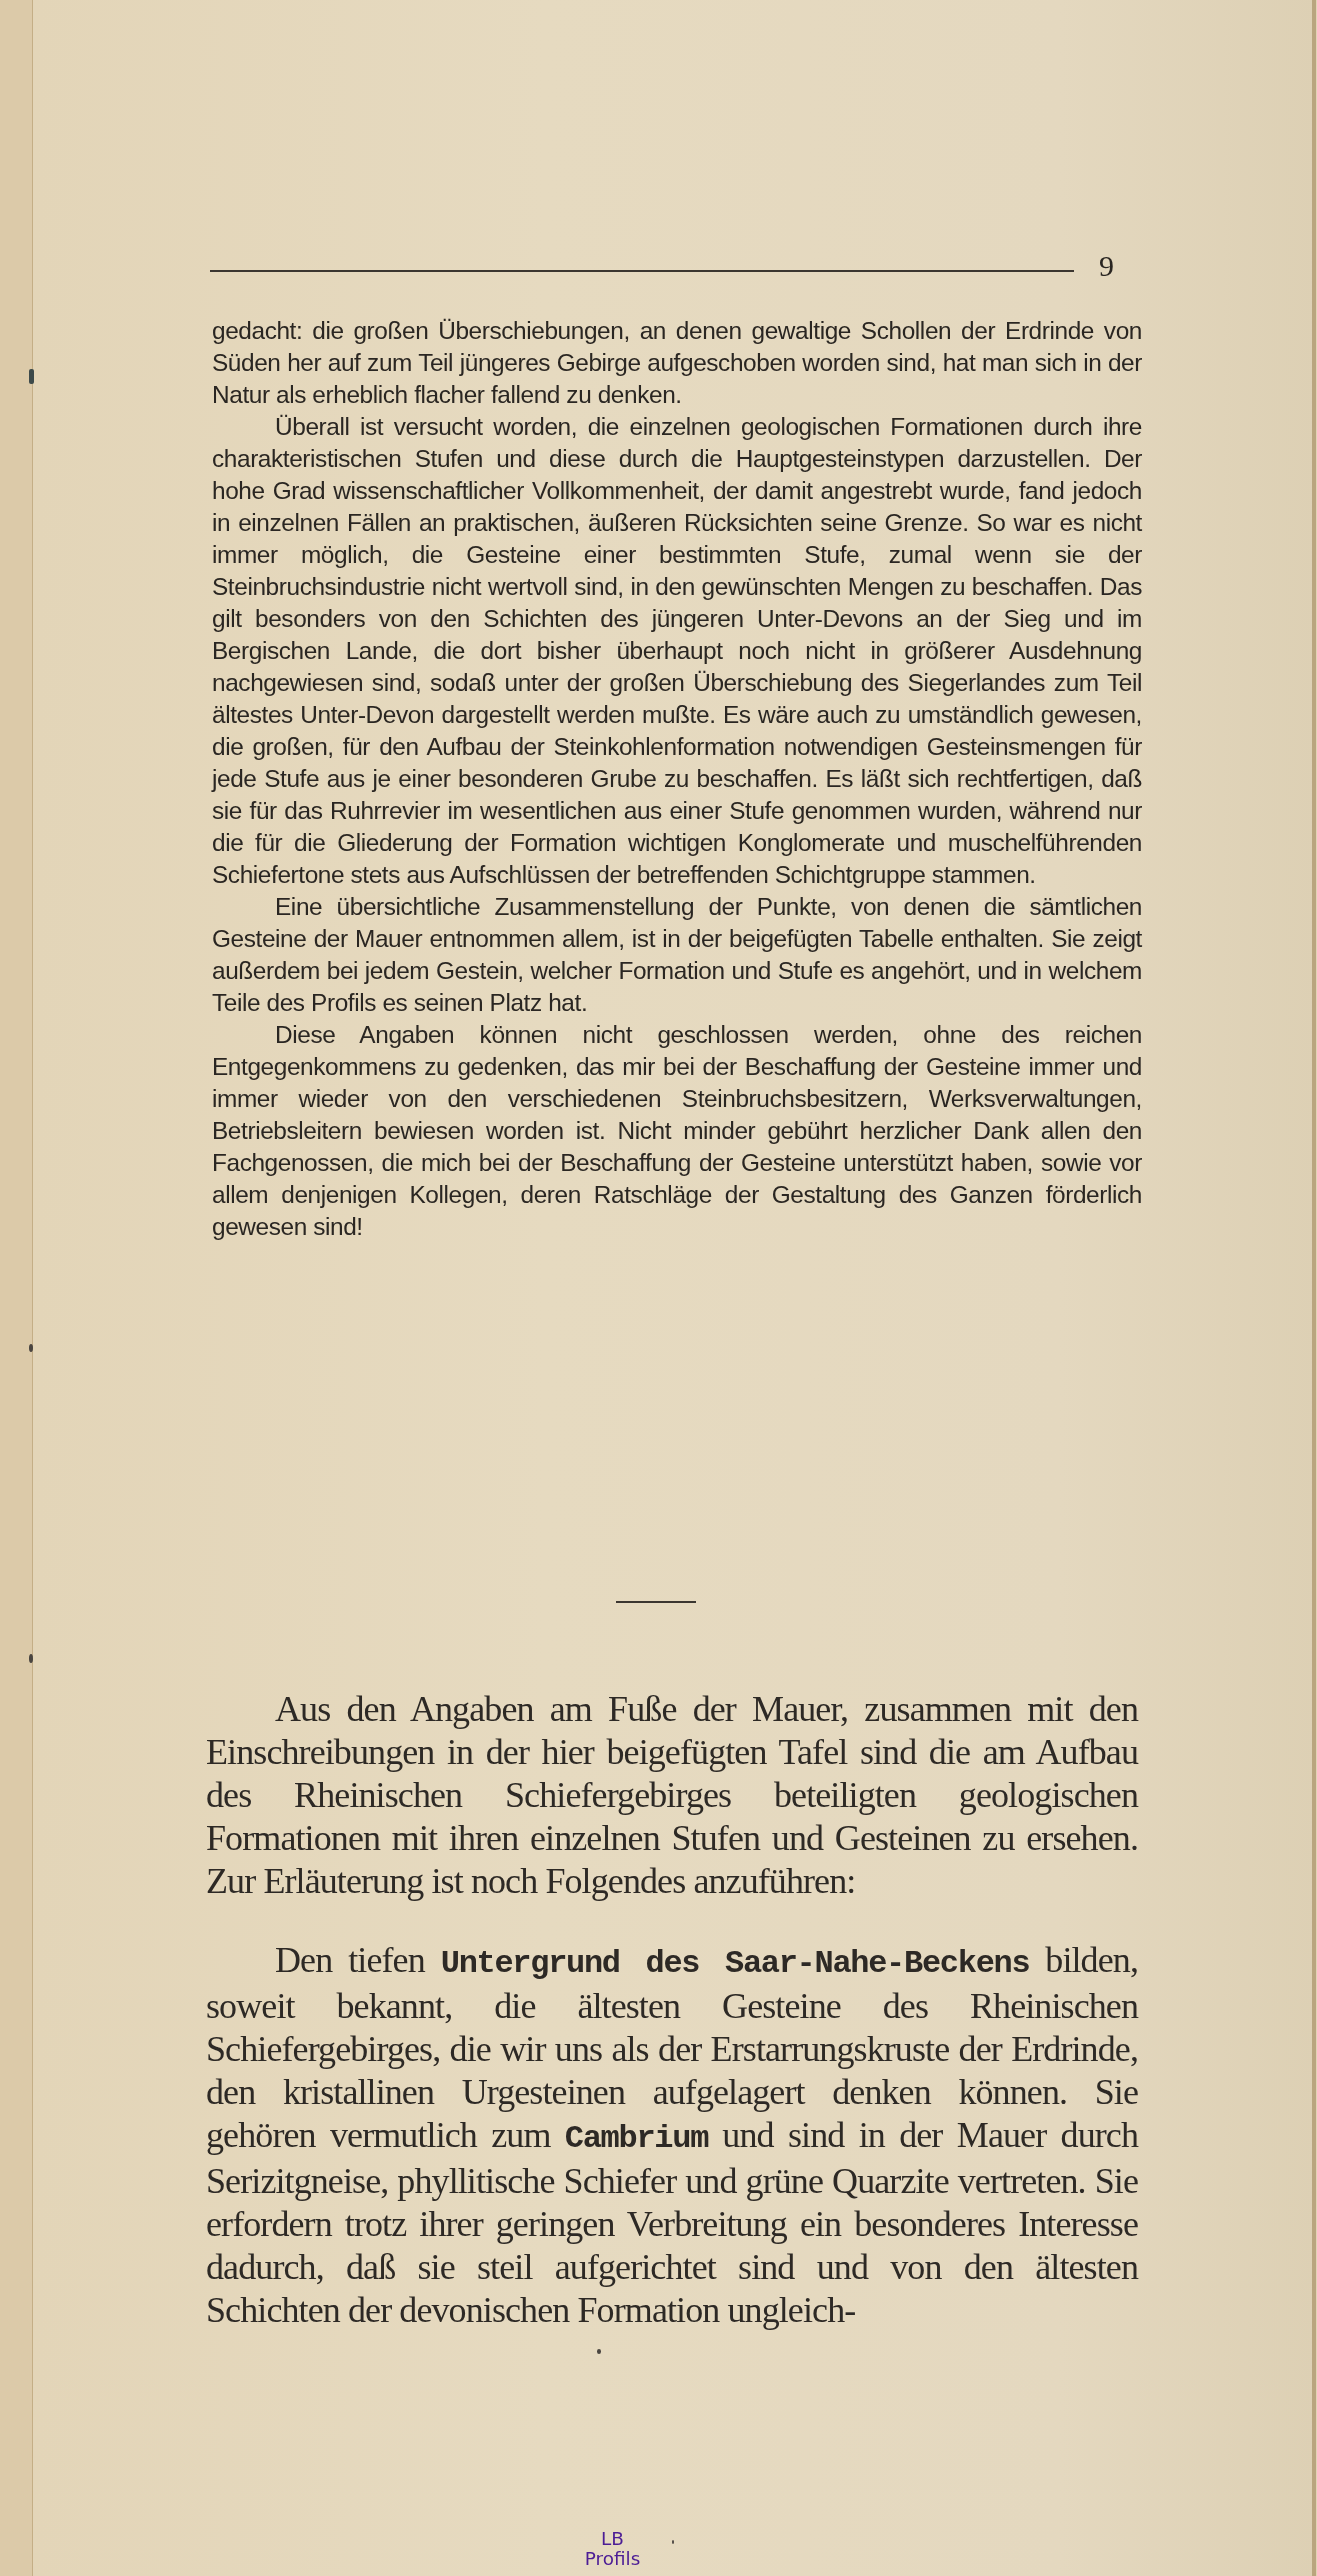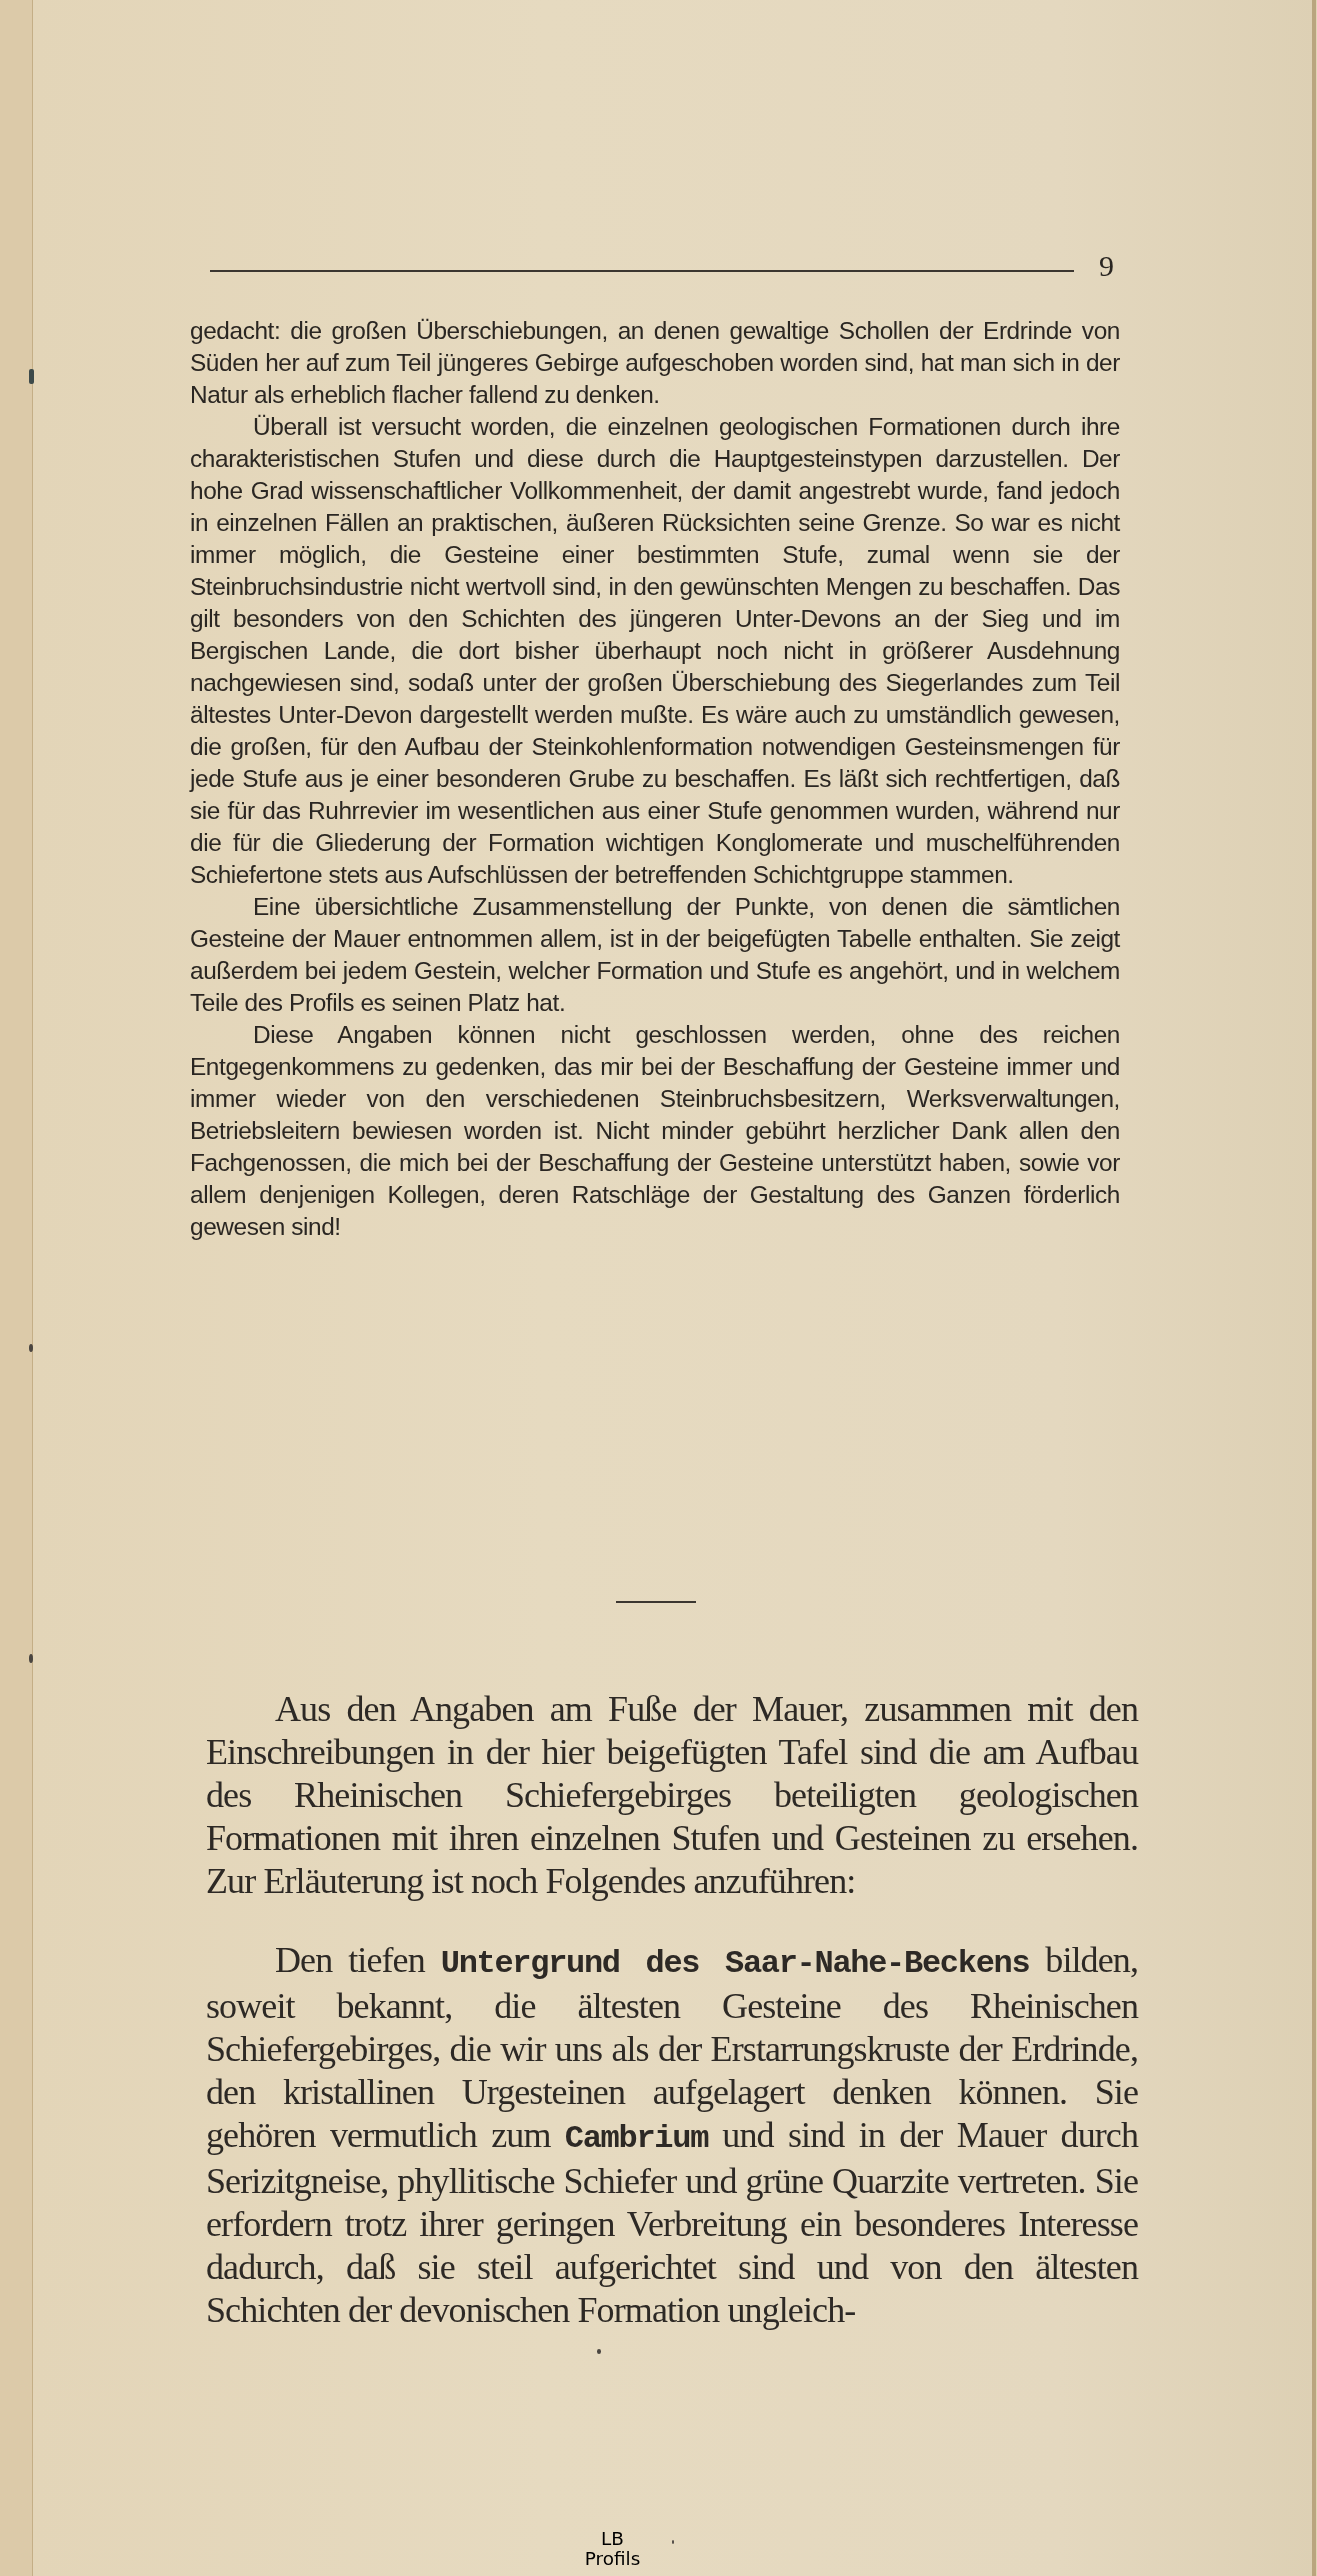--- a/index.html
+++ b/index.html
@@ -23,21 +23,21 @@
       background: #b9a57e;
     }
     .header-rule {
       position: absolute; left: 210px; top: 270px; width: 864px; height: 2px;
       background: #3b3630;
     }
     .page-number {
       position: absolute; left: 1099px; top: 249px; font-size: 30px; color: #2a2622;
     }
     .section-a {
-      position: absolute; left: 190px; top: 315px; width: 930px;
+      position: absolute; left: 212px; top: 315px; width: 930px;
       font-family: "Liberation Sans Narrow", "Liberation Sans", sans-serif;
       font-stretch: condensed;
       font-size: 24.4px; line-height: 32px; text-align: justify;
       letter-spacing: -0.4px;
     }
     .section-a p { margin: 0; }
     .section-a p.indent { text-indent: 63px; }
     .divider {
       position: absolute; left: 616px; top: 1601px; width: 80px; height: 2px; background: #3b3630;
     }
@@ -46,21 +46,21 @@
       font-family: "Liberation Serif", "DejaVu Serif", serif;
       font-size: 36px; line-height: 43px; text-align: justify;
       letter-spacing: -0.9px;
       color: #2d2925;
     }
     .section-b p { margin: 0; }
     .section-b p.indent { text-indent: 69px; margin-top: 36px; }
     .section-b b { font-family: Liberation Mono, monospace; font-weight: bold; letter-spacing: -1.3px; font-size: 32px; }
     .stamp {
       position: absolute; left: 560px; top: 2529px; width: 105px; text-align: center;
-      font-family: "DejaVu Sans", sans-serif; font-size: 18.4px; line-height: 20px; color: #000000;
+      font-family: "DejaVu Sans", sans-serif; font-size: 18.4px; line-height: 20px; color: #4c1d95;
     }
     .speck { position: absolute; background: #4a4540; border-radius: 50%; }
   </style>
 </head>
 <body>
 
 <div class="binding-strip"></div>
 <div class="page">
   <div class="right-edge"></div>
 </div>

